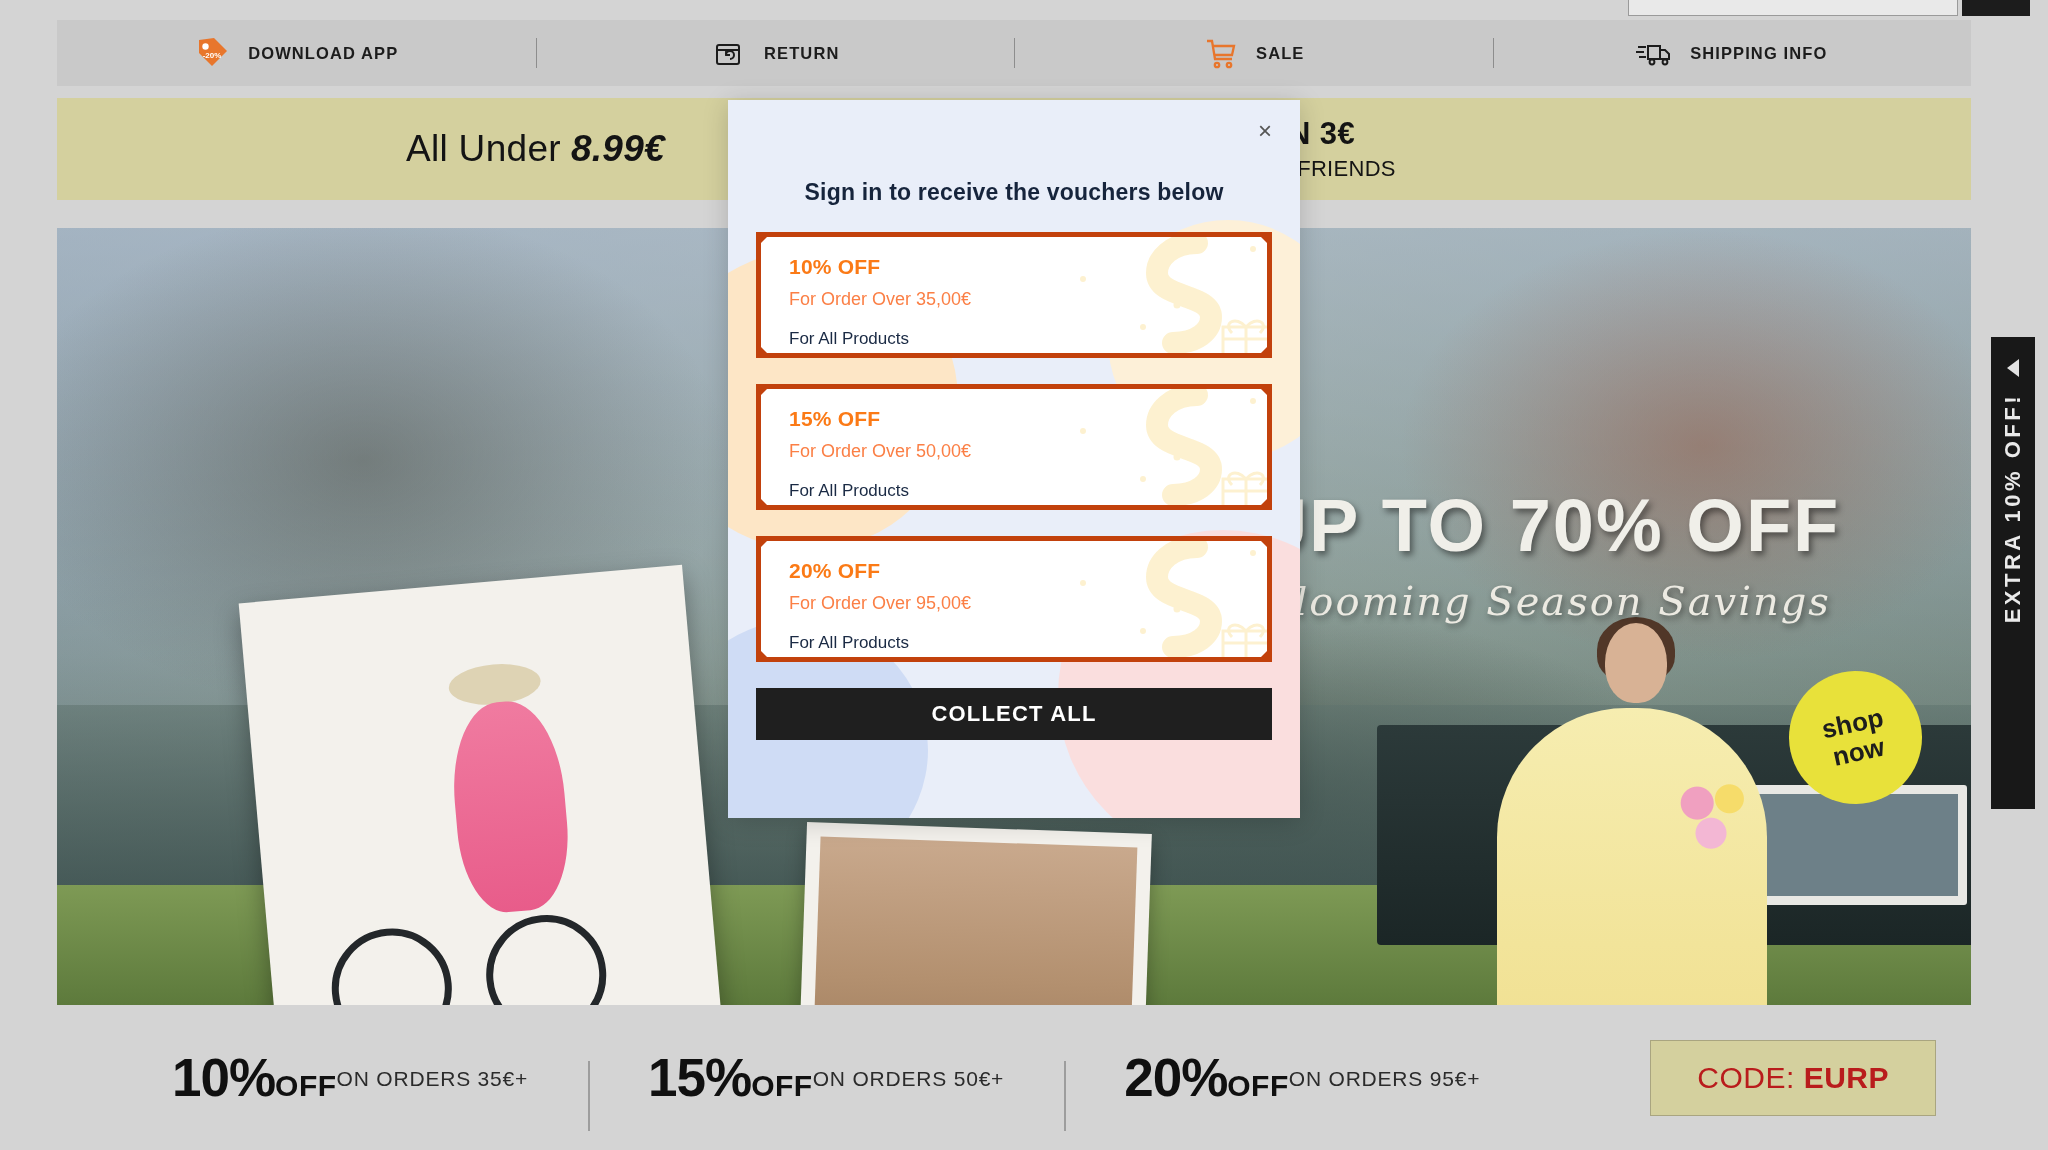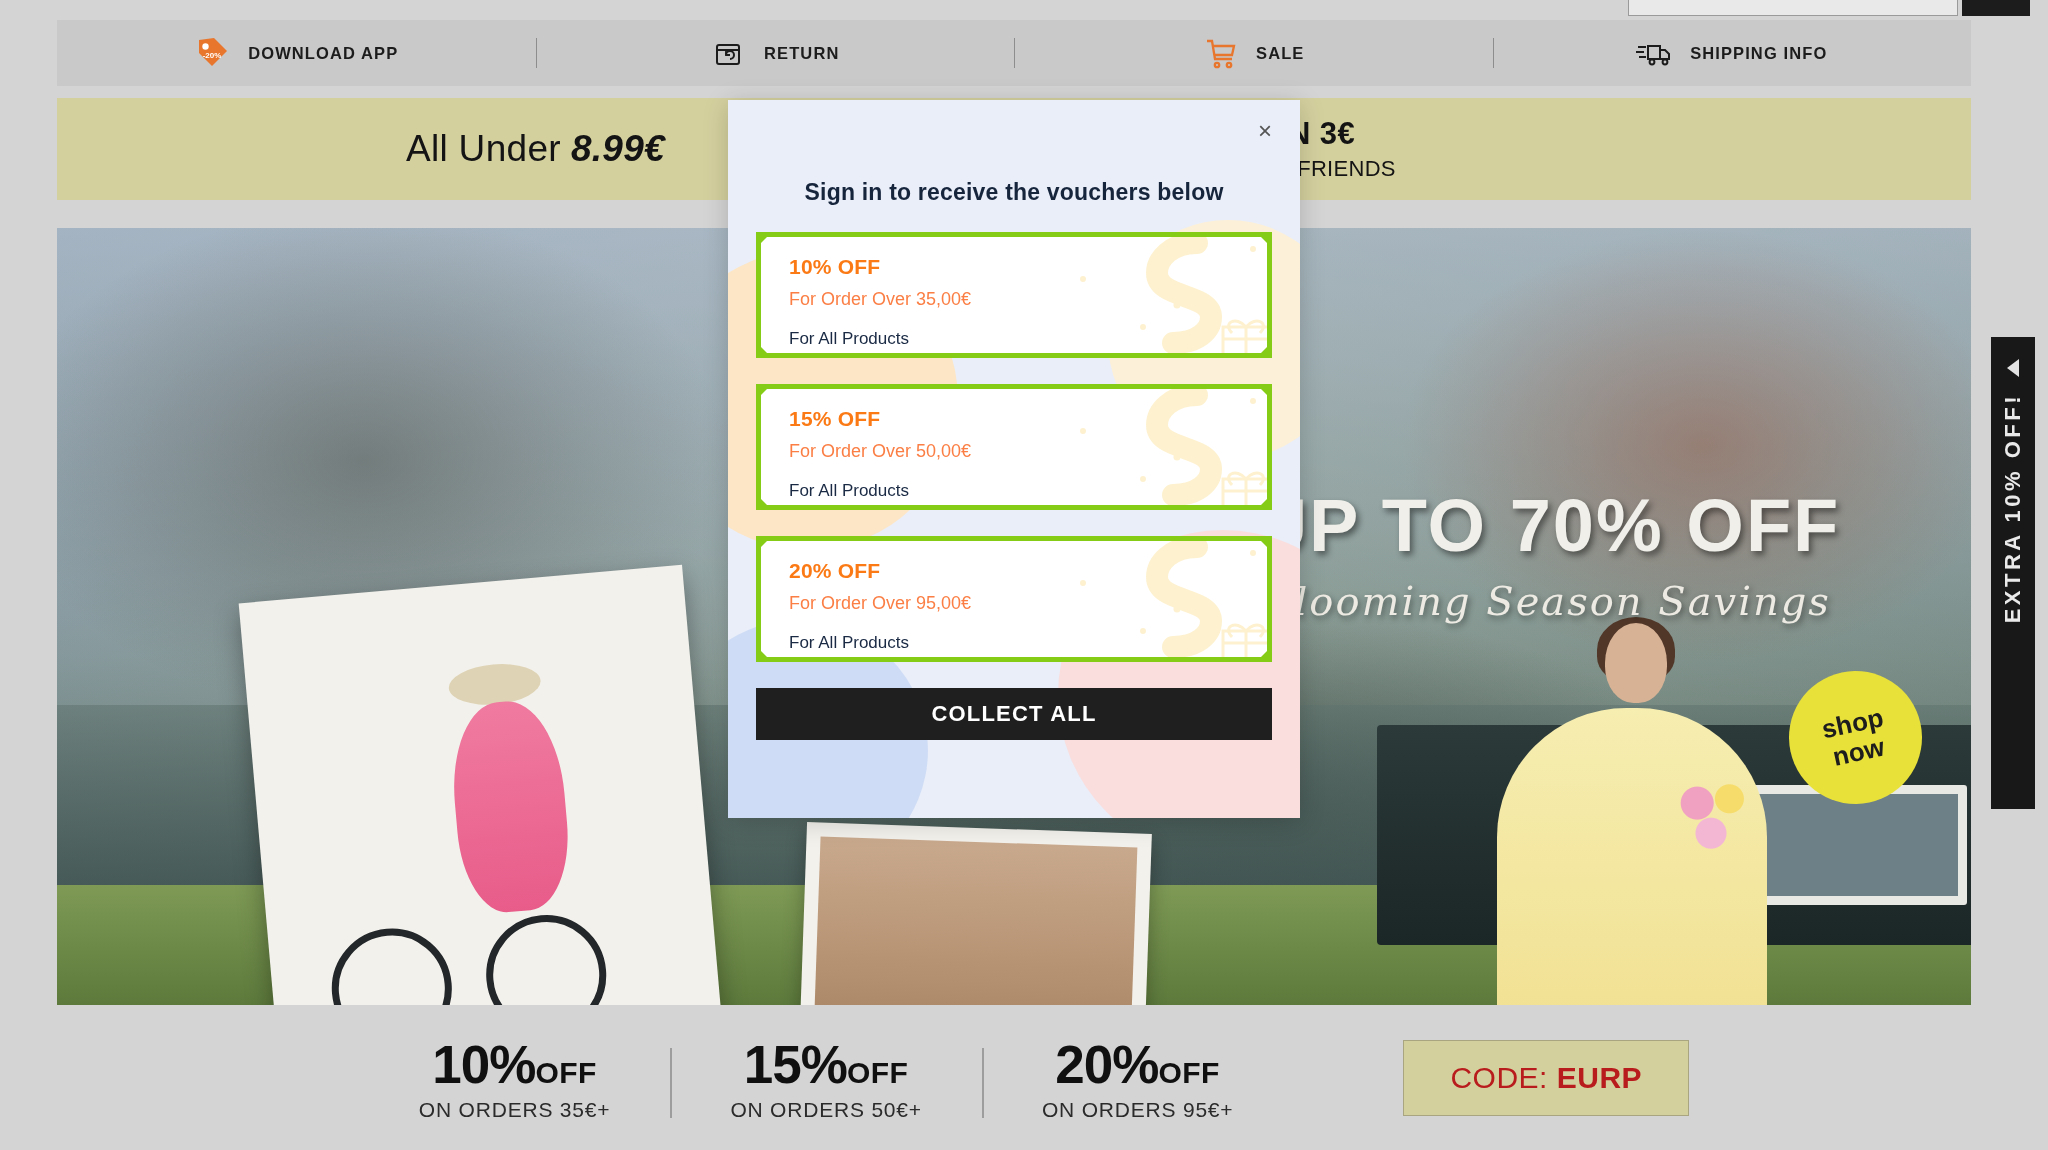--- a/index.html
+++ b/index.html
@@ -181,21 +181,21 @@
                radial-gradient(circle at 50% 70%, #f3b7d4 0 15px, transparent 16px);
   }
 
   
   .bottom-bar {
     position:absolute; left:0; top:1005px; width:2048px; height:145px; background:#d4d4d4;
     display:flex; align-items:center; justify-content:center; gap:0;
   }
   .bb-inner { display:flex; align-items:center; }
   .bb-item {
-    display:flex; flex-direction:column; align-items:center; justify-content:center;
+    display:flex; align-items:center; justify-content:center;
     padding:0 60px; position:relative;
   }
   .bb-item + .bb-item::before {
     content:""; position:absolute; left:0; top:14px; width:2px; height:70px; background:#9d9d9d;
   }
   .bb-top { display:flex; align-items:baseline; }
   .bb-pct { font-size:53px; font-weight:bold; color:#101010; letter-spacing:-1px; }
   .bb-off { font-size:30px; font-weight:bold; color:#101010; letter-spacing:0.5px; }
   .bb-sub { font-size:21px; color:#2b2b2b; margin-top:3px; letter-spacing:0.8px; }
   .code-box {
@@ -237,21 +237,21 @@
     color:#555; font-size:24px; line-height:1; cursor:pointer; z-index:5;
   }
   .modal-title {
     position:relative; z-index:3; text-align:center;
     margin-top:79px; font-size:23px; font-weight:bold; color:#16243c;
     letter-spacing:0.2px;
   }
 
   .vouchers { position:relative; z-index:3; margin-top:26px; padding:0 28px; }
   .voucher {
-    position:relative; background:#84cc16; padding:5px;
+    position:relative; background:#c2410c; padding:5px;
     margin-bottom:26px; height:126px;
   }
   .voucher-inner {
     position:relative; width:100%; height:100%; background:#ffffff; overflow:hidden;
     padding:18px 0 0 28px;
     clip-path: polygon(0 6px, 6px 0, calc(100% - 6px) 0, 100% 6px, 100% calc(100% - 6px),
                         calc(100% - 6px) 100%, 6px 100%, 0 calc(100% - 6px));
   }
   .voucher-wm {
     position:absolute; right:-10px; top:-6px; width:230px; height:140px;

